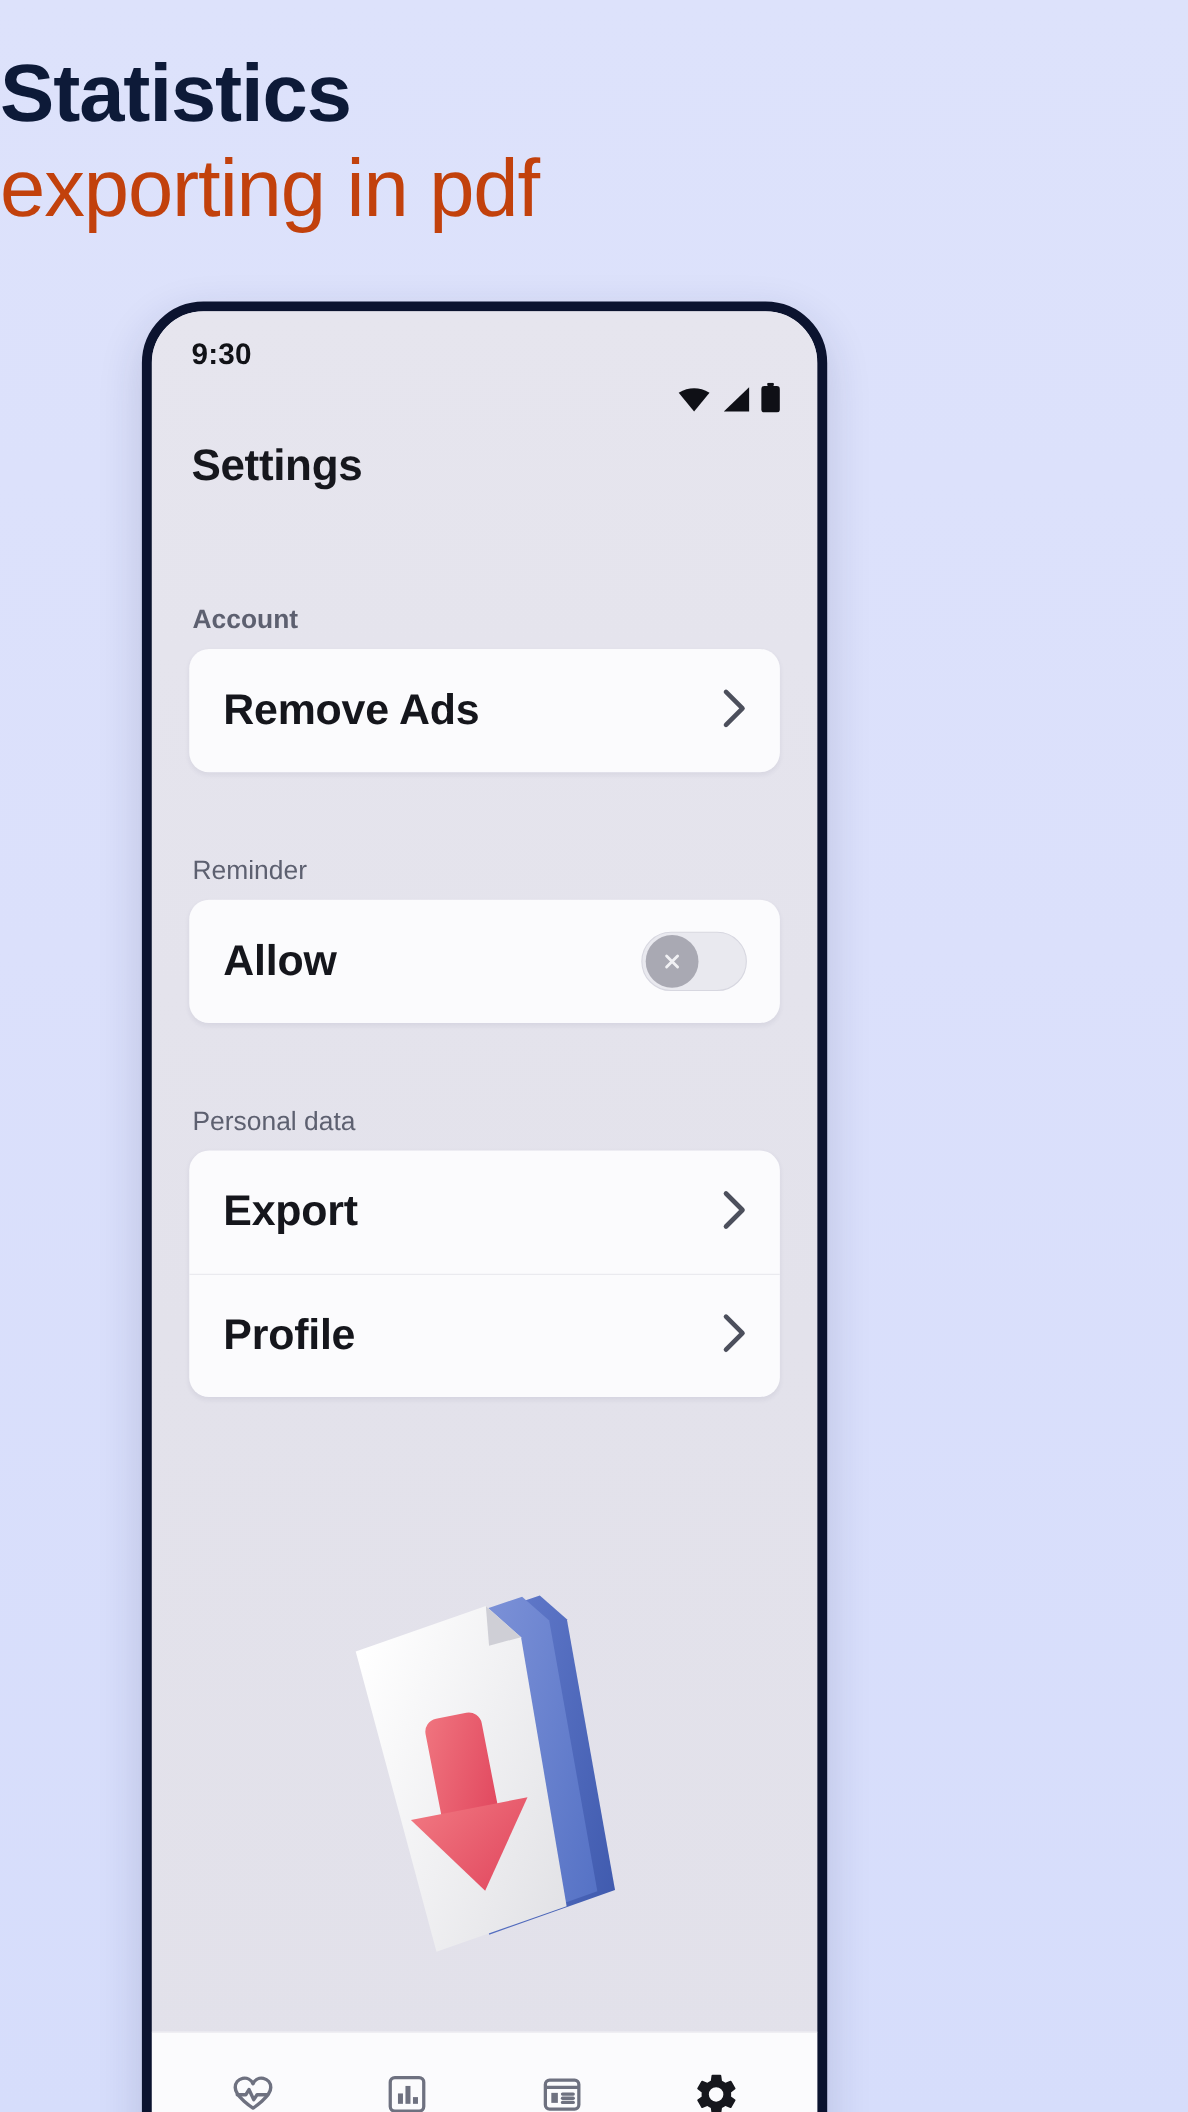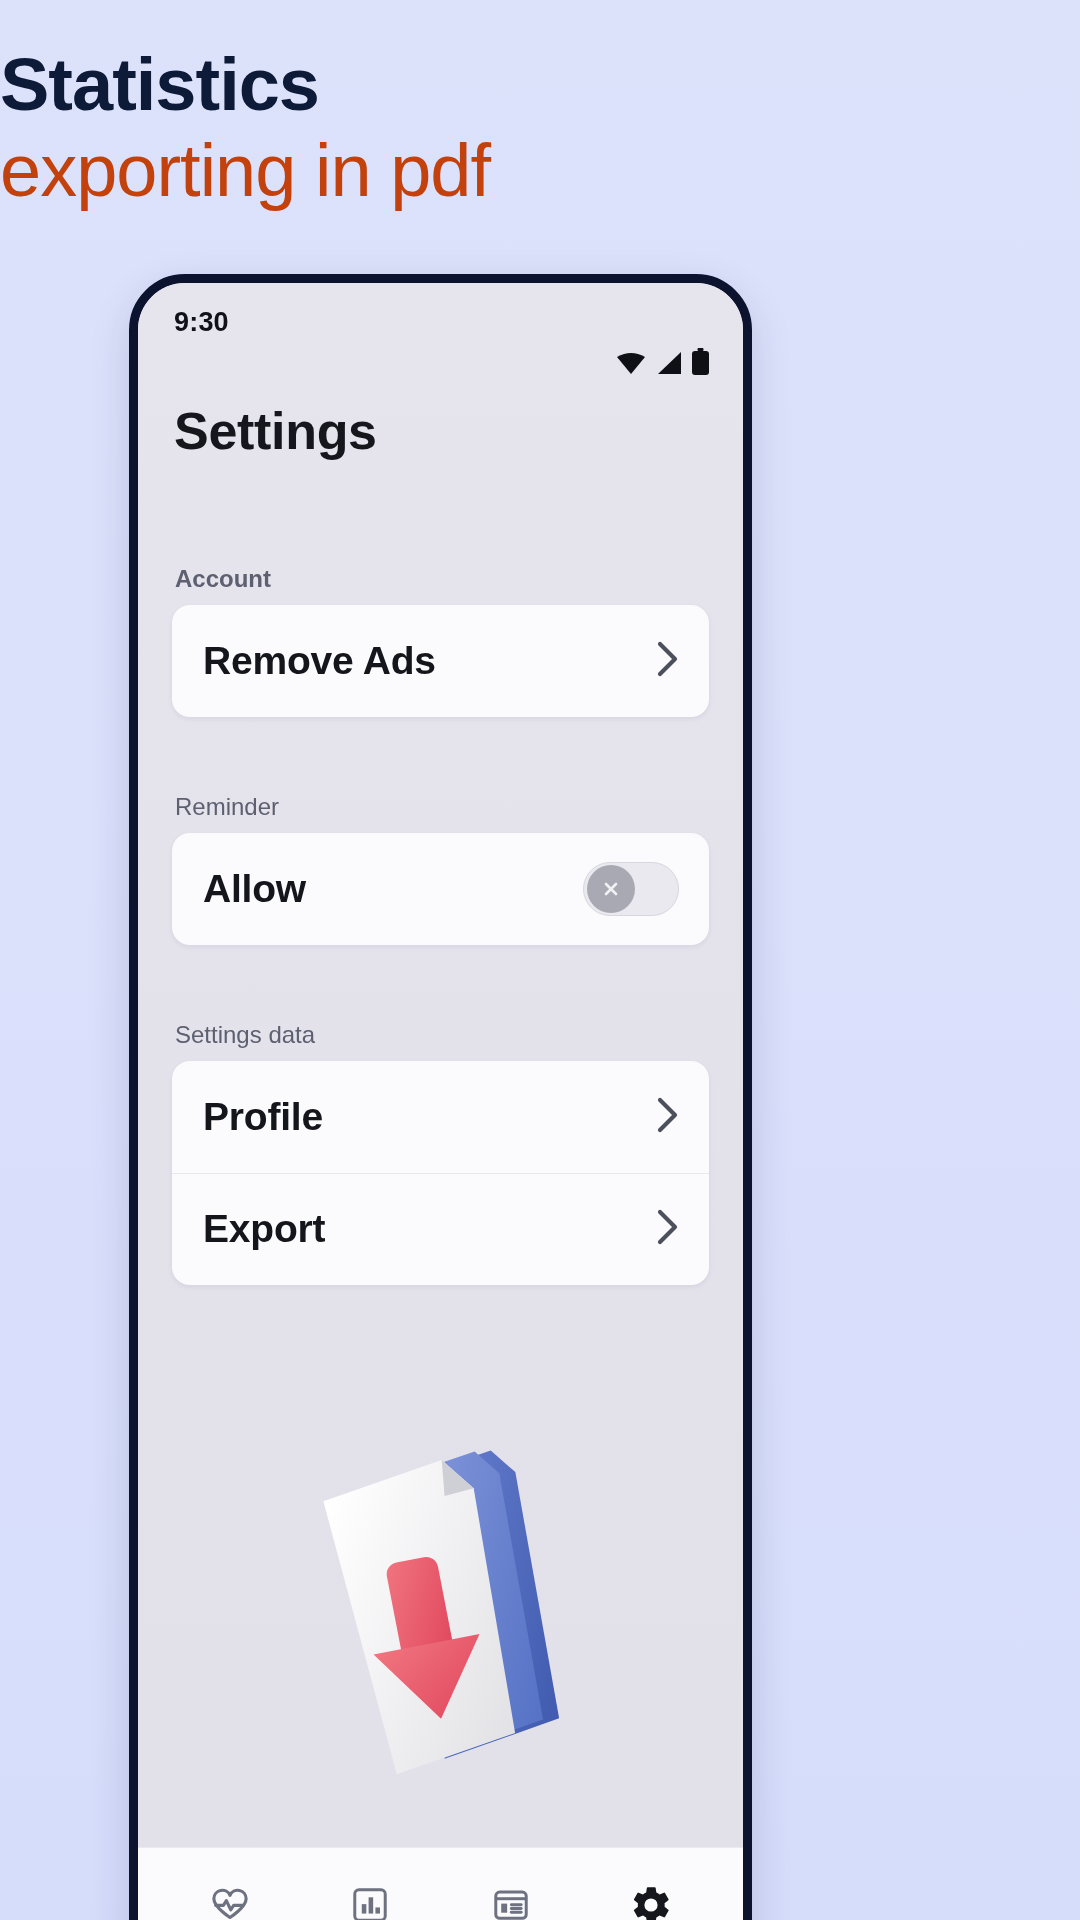--- a/index.html
+++ b/index.html
@@ -68,21 +68,21 @@
   }
   .status-icons {
     display:flex;
     align-items:flex-end;
     gap:9px;
   }
   .status-icons svg { display:block; }
 
   
   .page-title {
-    font-size:52px;
+    font-size:40px;
     font-weight:bold;
     color:#16171d;
     padding:26px 0 0 36px;
     letter-spacing:-.3px;
   }
 
   
   .content {
     flex:1;
     padding:0 34px;
@@ -235,32 +235,32 @@
             <span class="toggle-knob">
               <svg width="22" height="22" viewBox="0 0 22 22">
                 <line x1="6" y1="6" x2="16" y2="16" stroke="#f1f1f4" stroke-width="2.6" stroke-linecap="round"></line>
                 <line x1="16" y1="6" x2="6" y2="16" stroke="#f1f1f4" stroke-width="2.6" stroke-linecap="round"></line>
               </svg>
             </span>
           </span>
         </div>
       </div>
 
-      <div class="section-label">Settings data</div>
+      <div class="section-label">Personal data</div>
       <div class="card">
         <div class="row">
-          <span class="row-label">Profile</span>
+          <span class="row-label">Export</span>
           <span class="chev">
             <svg width="22" height="36" viewBox="0 0 22 36">
               <polyline points="3,3 18,18 3,33" fill="none" stroke="#4c4f5c" stroke-width="4.2" stroke-linecap="round" stroke-linejoin="round"></polyline>
             </svg>
           </span>
         </div>
         <div class="row">
-          <span class="row-label">Export</span>
+          <span class="row-label">Profile</span>
           <span class="chev">
             <svg width="22" height="36" viewBox="0 0 22 36">
               <polyline points="3,3 18,18 3,33" fill="none" stroke="#4c4f5c" stroke-width="4.2" stroke-linecap="round" stroke-linejoin="round"></polyline>
             </svg>
           </span>
         </div>
       </div>
 
       <div class="illustration">
         <svg width="330" height="360" viewBox="0 0 330 360">

